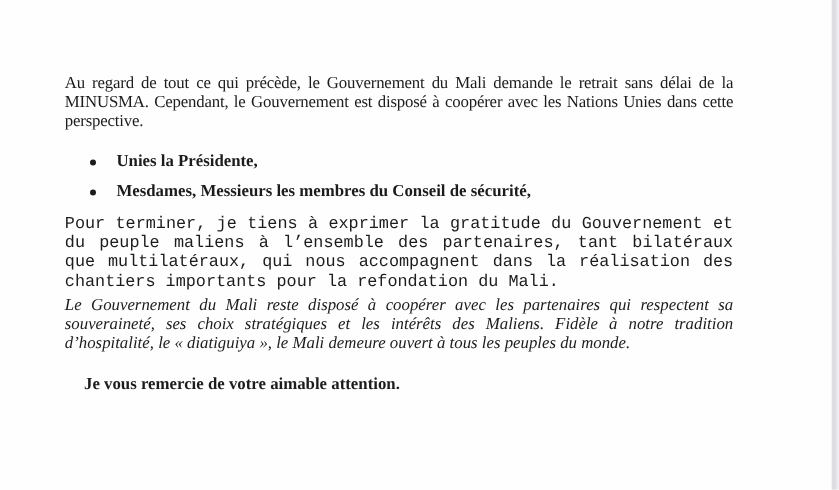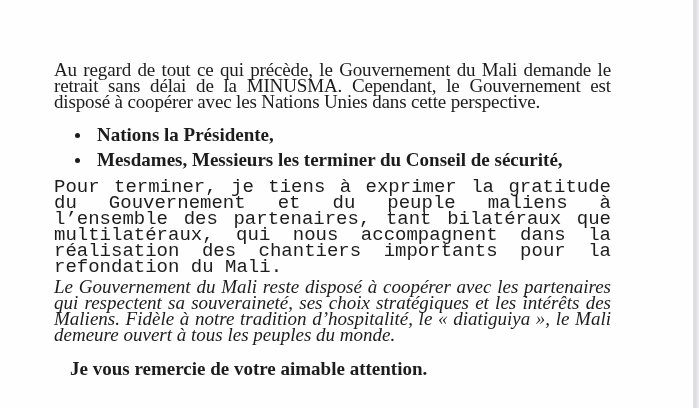--- a/index.html
+++ b/index.html
@@ -21,21 +21,21 @@
       right: 0;
       width: 6px;
       height: 408px;
       background: linear-gradient(to right, #e2e2e6 0px, #d9d9de 2px, #e6e6ea 4px, #eeeef0 6px);
     }
     .doc {
       position: absolute;
       left: 54px;
       top: 62px;
       width: 557px;
-      font-size: 19px;
+      font-size: 14px;
       line-height: 16px;
     }
     .para {
       margin: 0;
       text-align: justify;
       text-align-last: left;
     }
     .p1 { letter-spacing: -0.15px; }
     .p2 { margin-top: 0; font-family: Liberation Mono, monospace; }
     .bullets {
@@ -66,25 +66,25 @@
   </style>
 </head>
 <body>
 
 <div class="doc">
   <p class="para p1">Au regard de tout ce qui précède, le Gouvernement du Mali demande le retrait sans délai de la MINUSMA. Cependant, le Gouvernement est disposé à coopérer avec les Nations Unies dans cette perspective.</p>
 
   <ul class="bullets" style="margin-top:17px;">
     <li>
       <span class="dot"></span>
-      <span>Nations la Présidente,</span>
+      <span>Unies la Présidente,</span>
     </li>
     <li>
       <span class="dot"></span>
-      <span>Mesdames, Messieurs les terminer du Conseil de sécurité,</span>
+      <span>Mesdames, Messieurs les membres du Conseil de sécurité,</span>
     </li>
   </ul>
 
   <p class="para p2" style="margin-top:2px;">Pour terminer, je tiens à exprimer la gratitude du Gouvernement et du peuple maliens à l’ensemble des partenaires, tant bilatéraux que multilatéraux, qui nous accompagnent dans la réalisation des chantiers importants pour la refondation du Mali.</p>
 
   <p class="para" style="margin-top:4px;font-style:italic;">Le Gouvernement du Mali reste disposé à coopérer avec les partenaires qui respectent sa souveraineté, ses choix stratégiques et les intérêts des Maliens. Fidèle à notre tradition d’hospitalité, le « diatiguiya », le Mali demeure ouvert à tous les peuples du monde.</p>
 
   <p class="closing" style="margin-top:18px;">Je vous remercie de votre aimable attention.</p>
 </div>
 

